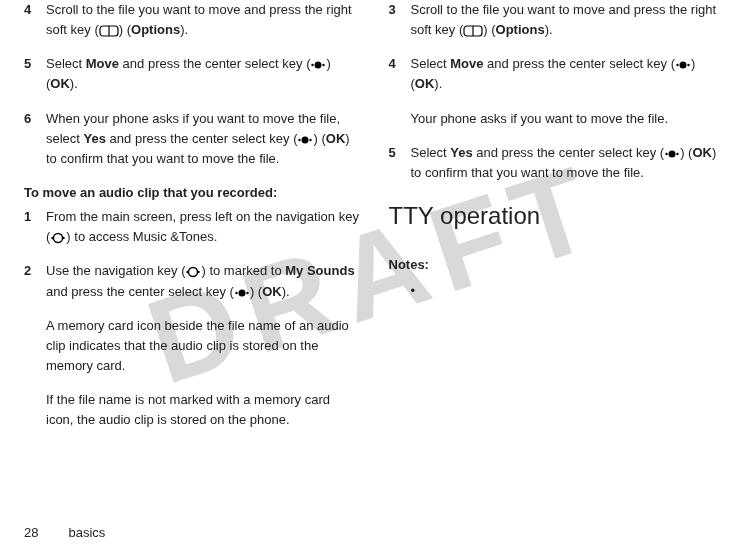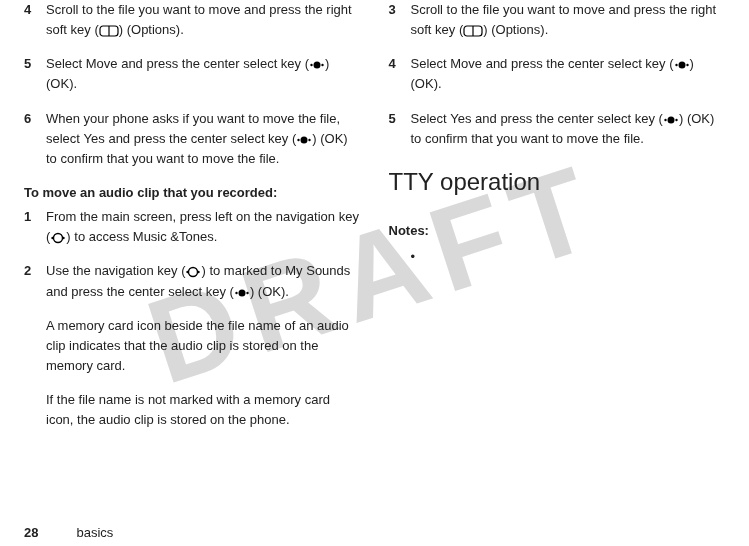--- a/index.html
+++ b/index.html
@@ -45,21 +45,21 @@
     margin-bottom: 14px;
   }
   .step .num {
     width: 22px;
     flex-shrink: 0;
     font-weight: bold;
   }
   .step .body {
     flex: 1;
   }
-  .cond { font-family: "Arial Narrow", Arial, sans-serif; font-stretch: condensed; font-weight: normal; }
+  .cond { font-family: "Arial Narrow", Arial, sans-serif; font-stretch: condensed; font-weight: bold; }
   .subhead {
     font-weight: bold;
     margin: 8px 0 4px 0;
   }
   h2.section {
     font-size: 24px;
     font-weight: normal;
     margin: 14px 0 21px 0;
     font-family: Arial, Helvetica, sans-serif;
   }
@@ -76,21 +76,21 @@
     width: 18px;
     flex-shrink: 0;
   }
   .footer {
     position: absolute;
     bottom: 6px;
     left: 24px;
     z-index: 1;
     font-size: 13px;
   }
-  .pagenum { font-weight: bold; margin-right: 38px; }
+  .pagenum { font-weight: normal; margin-right: 30px; }
   svg.key { vertical-align: -3px; }
 </style>
 </head>
 <body>
 
 <div class="watermark">DRAFT</div>
 
 <div class="columns">
 
   <div class="col">
@@ -183,20 +183,24 @@
       <div class="num">4</div>
       <div class="body">
         <span>Select </span><span class="cond">Move</span><span> and press the center select key (</span><svg class="key" width="16" height="12">
             <circle cx="8" cy="6" r="3.5" fill="#000"></circle>
             <circle cx="2.5" cy="6" r="1.2" fill="#000"></circle>
             <circle cx="13.5" cy="6" r="1.2" fill="#000"></circle>
           </svg><span>) (</span><span class="cond">OK</span><span>).</span>
       </div>
     </div>
 
+    <div class="step">
+      <div class="num"></div>
+      <div class="body">Your phone asks if you want to move the file.</div>
+    </div>
 
     <div class="step">
       <div class="num">5</div>
       <div class="body">
         <span>Select </span><span class="cond">Yes</span><span> and press the center select key (</span><svg class="key" width="16" height="12">
             <circle cx="8" cy="6" r="3.5" fill="#000"></circle>
             <circle cx="2.5" cy="6" r="1.2" fill="#000"></circle>
             <circle cx="13.5" cy="6" r="1.2" fill="#000"></circle>
           </svg><span>) (</span><span class="cond">OK</span><span>) to confirm that you want to move the file.</span>
       </div>

